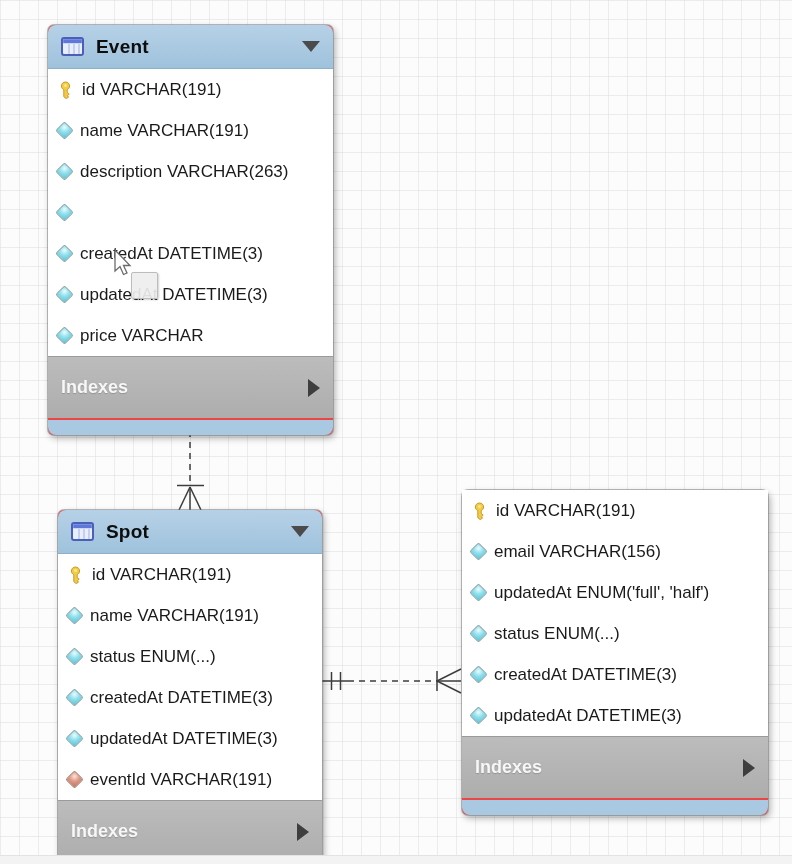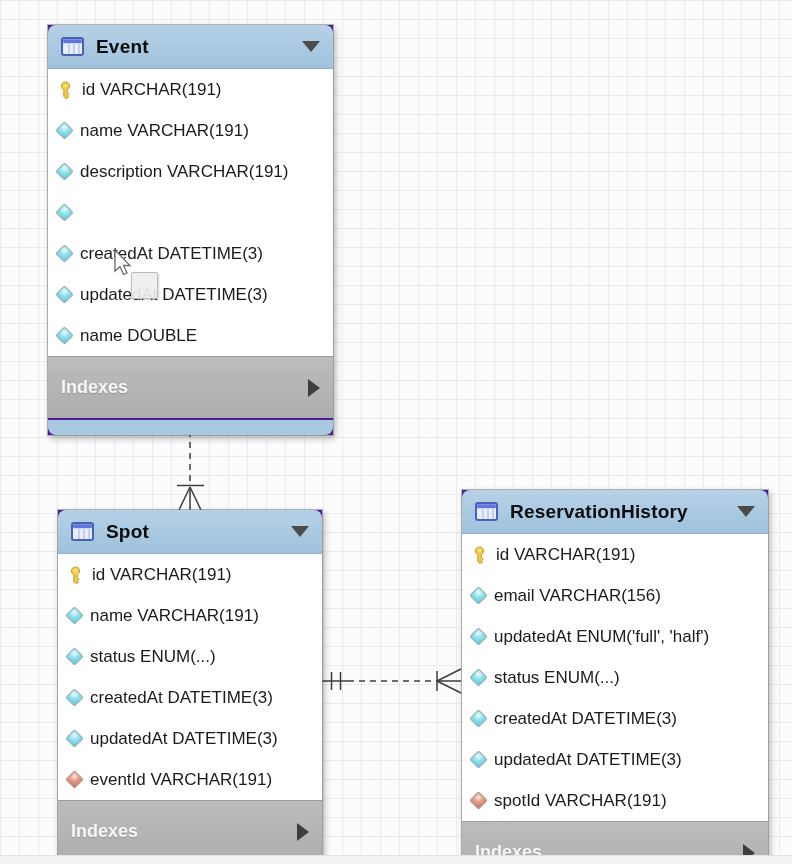--- a/index.html
+++ b/index.html
@@ -7,21 +7,21 @@
     width:792px;height:864px;position:relative;overflow:hidden;
     background-color:#fcfcfc;
     background-image:
       linear-gradient(to right, rgba(222,222,226,0.55) 1px, transparent 1px),
       linear-gradient(to bottom, rgba(222,222,226,0.55) 1px, transparent 1px);
     background-size:19px 19px;
     font-family:"Liberation Sans", sans-serif;
   }
   .rel-overlay{position:absolute;left:0;top:0;z-index:1;}
   .db-table{
-    position:absolute;z-index:2;background:#4c1d95;border-radius:0;
+    position:absolute;z-index:2;background:#ef4444;border-radius:6px;
     box-shadow:0 0 0 1px rgba(125,125,125,0.55), 2px 3px 7px rgba(0,0,0,0.32);
   }
   .thead{
     height:43px;background:linear-gradient(#b6d1e7,#9fc2dc);
     border-radius:8px 8px 0 0;border-bottom:1px solid #8fb0c9;
     display:flex;align-items:center;padding:0 13px;gap:11px;
   }
   .ttitle{font-weight:bold;font-size:19px;color:#0d0d0d;letter-spacing:0.2px;}
   .tri-down{
     width:0;height:0;margin-left:auto;
@@ -103,36 +103,36 @@
           </svg>
       </span>
       <span class="rtext">id VARCHAR(191)</span>
     </div>
     <div class="row">
       <span class="dia col"></span>
       <span class="rtext">name VARCHAR(191)</span>
     </div>
     <div class="row">
       <span class="dia col"></span>
-      <span class="rtext">description VARCHAR(191)</span>
+      <span class="rtext">description VARCHAR(263)</span>
     </div>
     <div class="row">
       <span class="dia col"></span>
     </div>
     <div class="row">
       <span class="dia col"></span>
       <span class="rtext">createdAt DATETIME(3)</span>
     </div>
     <div class="row">
       <span class="dia col"></span>
       <span class="rtext">updatedAt DATETIME(3)</span>
     </div>
     <div class="row">
       <span class="dia col"></span>
-      <span class="rtext">name DOUBLE</span>
+      <span class="rtext">price VARCHAR</span>
     </div>
   </div>
   <div class="indexes">
     <span class="idx-label">Indexes</span>
     <span class="tri-right"></span>
   </div>
   <div class="strip"></div>
 </div>
 
 <div class="db-table" style="left:58px;top:510px;width:264px;">
@@ -179,31 +179,20 @@
     </div>
   </div>
   <div class="indexes">
     <span class="idx-label">Indexes</span>
     <span class="tri-right"></span>
   </div>
   <div class="strip"></div>
 </div>
 
 <div class="db-table" style="left:462px;top:490px;width:306px;">
-  <div class="thead">
-    <svg width="24" height="20" viewBox="0 0 24 20">
-      <rect x="1" y="1" width="21" height="17" rx="2" fill="#e8eefc" stroke="#4a5fb8" stroke-width="2"></rect>
-      <rect x="2.2" y="2.2" width="18.6" height="4" fill="#5e77d8"></rect>
-      <line x1="8" y1="7" x2="8" y2="17" stroke="#b9c6ea" stroke-width="1.5"></line>
-      <line x1="13" y1="7" x2="13" y2="17" stroke="#b9c6ea" stroke-width="1.5"></line>
-      <line x1="18" y1="7" x2="18" y2="17" stroke="#b9c6ea" stroke-width="1.5"></line>
-    </svg>
-    <span class="ttitle">ReservationHistory</span>
-    <span class="tri-down"></span>
-  </div>
   <div class="tbody">
     <div class="row">
       <span class="keywrap">
         <svg width="15" height="18" viewBox="0 0 15 18">
             <path d="M7.5 1 C10 1 11.6 2.8 11.6 5 C11.6 6.7 10.6 8 9.2 8.6 L9.2 11.6 L11.2 13.2 L9.3 14.8 L10.6 16.1 L8.2 17.6 L5.8 15.7 L5.8 8.6 C4.4 8 3.4 6.7 3.4 5 C3.4 2.8 5 1 7.5 1 Z" fill="#f2cc44" stroke="#c9992b" stroke-width="1"></path>
             <circle cx="7.5" cy="4.6" r="1.5" fill="#fbe88f"></circle>
           </svg>
       </span>
       <span class="rtext">id VARCHAR(191)</span>
     </div>
@@ -220,24 +209,20 @@
       <span class="rtext">status ENUM(...)</span>
     </div>
     <div class="row">
       <span class="dia col"></span>
       <span class="rtext">createdAt DATETIME(3)</span>
     </div>
     <div class="row">
       <span class="dia col"></span>
       <span class="rtext">updatedAt DATETIME(3)</span>
     </div>
-    <div class="row">
-      <span class="dia fk"></span>
-      <span class="rtext">spotId VARCHAR(191)</span>
-    </div>
   </div>
   <div class="indexes">
     <span class="idx-label">Indexes</span>
     <span class="tri-right"></span>
   </div>
   <div class="strip"></div>
 </div>
 
 <div class="bottom-band"></div>
 

